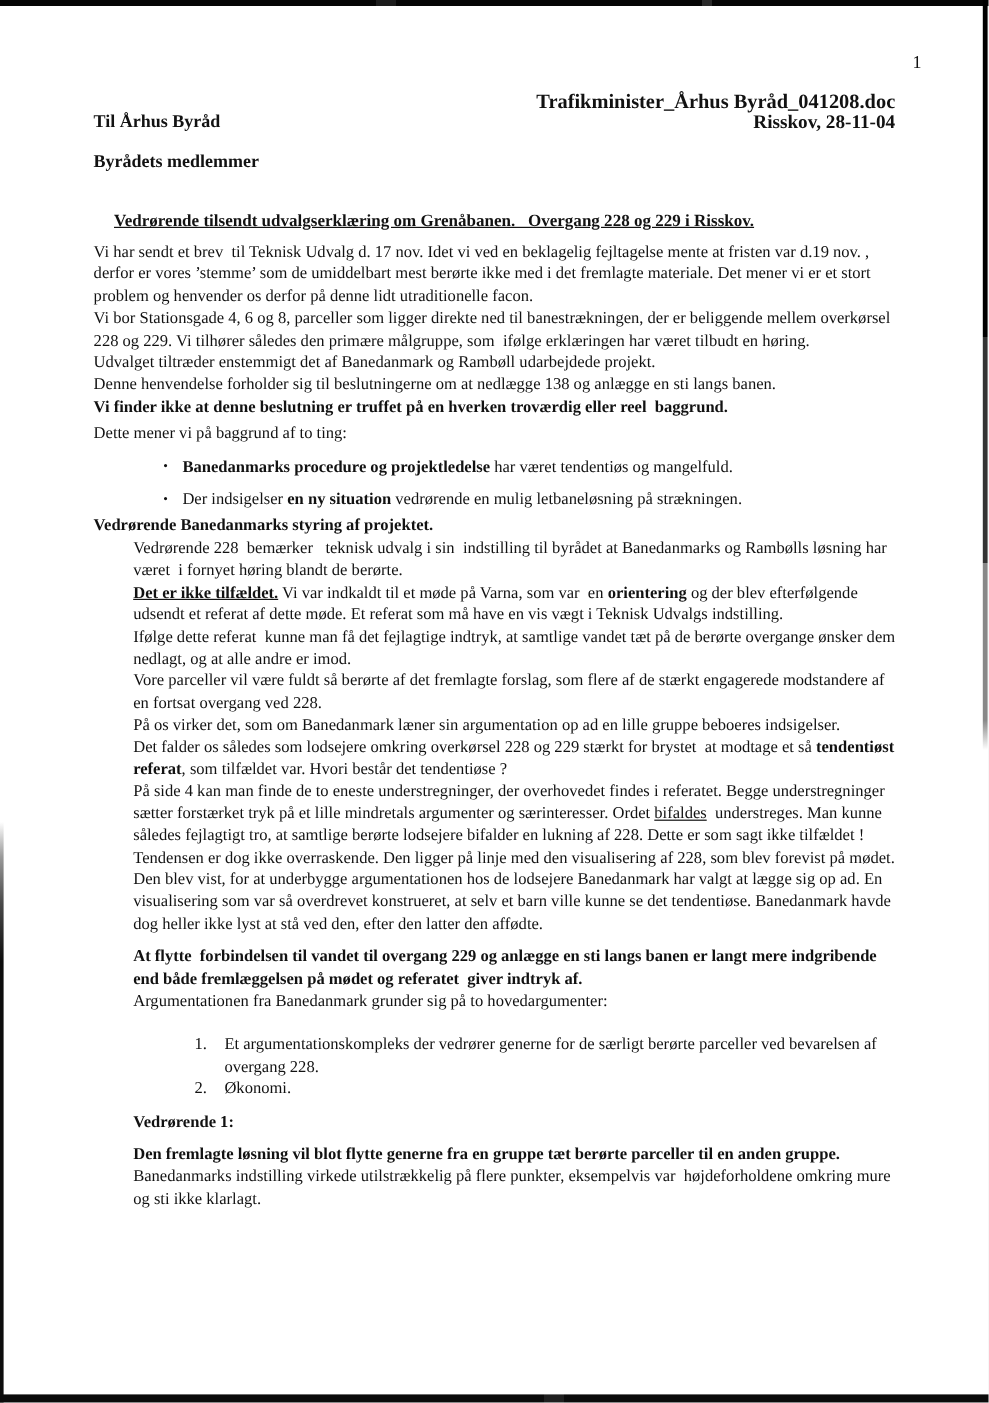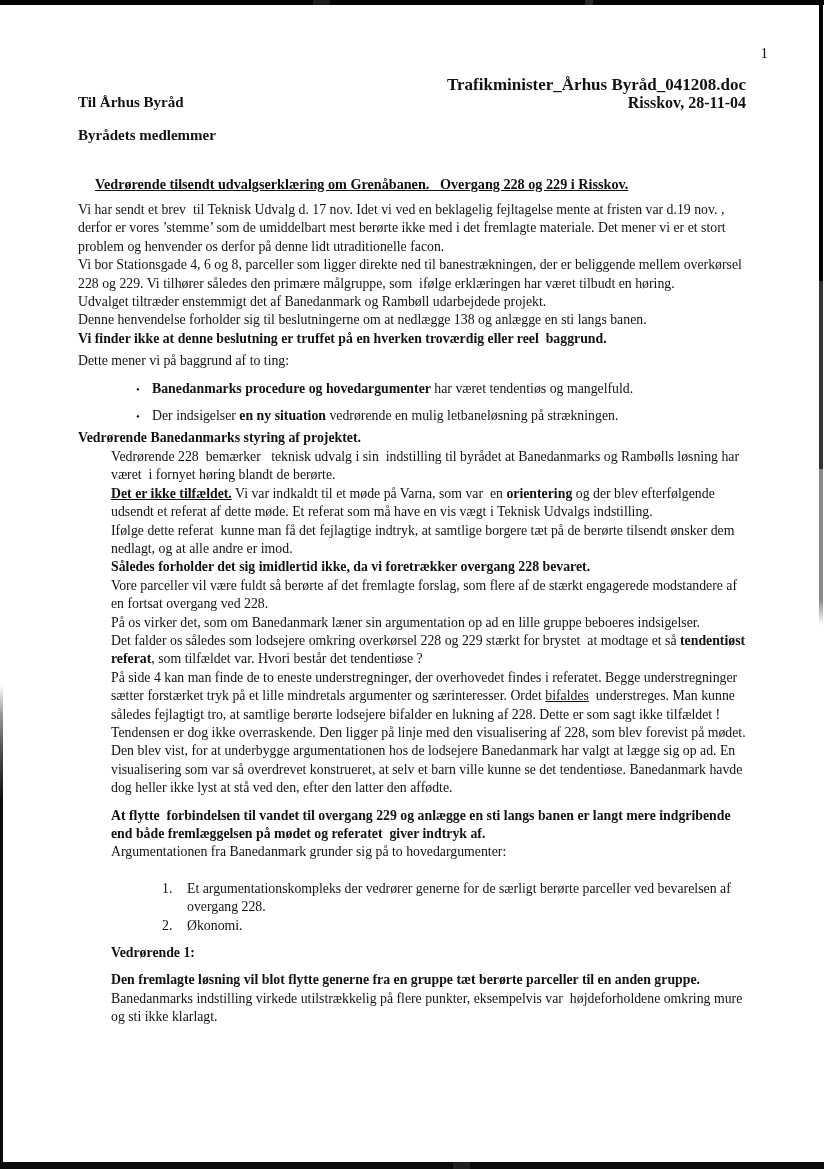--- a/index.html
+++ b/index.html
@@ -66,29 +66,28 @@
 
   <div class="doc-body">
       <p class="p"><span class="runs"><span>Vi har sendt et brev  til Teknisk Udvalg d. 17 nov. Idet vi ved en beklagelig fejltagelse mente at fristen var d.19 nov. , derfor er vores ’stemme’ som de umiddelbart mest berørte ikke med i det fremlagte materiale. Det mener vi er et stort problem og henvender os derfor på denne lidt utraditionelle facon.</span></span></p>
       <p class="p"><span class="runs"><span>Vi bor Stationsgade 4, 6 og 8, parceller som ligger direkte ned til banestrækningen, der er beliggende mellem overkørsel 228 og 229. Vi tilhører således den primære målgruppe, som  ifølge erklæringen har været tilbudt en høring.</span></span></p>
       <p class="p"><span class="runs"><span>Udvalget tiltræder enstemmigt det af Banedanmark og Rambøll udarbejdede projekt.</span></span></p>
       <p class="p"><span class="runs"><span>Denne henvendelse forholder sig til beslutningerne om at nedlægge 138 og anlægge en sti langs banen.</span></span></p>
       <p class="p"><span class="runs"><span class="b">Vi finder ikke at denne beslutning er truffet på en hverken troværdig eller reel  baggrund.</span></span></p>
       <div class="sp-s"></div>
       <p class="p"><span class="runs"><span>Dette mener vi på baggrund af to ting:</span></span></p>
       <div class="sp-m"></div>
-      <p class="bullet"><span class="marker">•</span><span class="runs"><span class="b">Banedanmarks procedure og hovedargumenter</span><span> har været tendentiøs og mangelfuld.</span></span></p>
+      <p class="bullet"><span class="marker">•</span><span class="runs"><span class="b">Banedanmarks procedure og projektledelse</span><span> har været tendentiøs og mangelfuld.</span></span></p>
       <div class="sp-m"></div>
       <p class="bullet"><span class="marker">•</span><span class="runs"><span>Der indsigelser </span><span class="b">en ny situation</span><span> vedrørende en mulig letbaneløsning på strækningen.</span></span></p>
       <div class="sp-s"></div>
       <p class="p"><span class="runs"><span class="b">Vedrørende Banedanmarks styring af projektet.</span></span></p>
       <p class="p ind1"><span class="runs"><span>Vedrørende 228  bemærker   teknisk udvalg i sin  indstilling til byrådet at Banedanmarks og Rambølls løsning har været  i fornyet høring blandt de berørte.</span></span></p>
       <p class="p ind1"><span class="runs"><span class="b u">Det er ikke tilfældet.</span><span> Vi var indkaldt til et møde på Varna, som var  en </span><span class="b">orientering</span><span> og der blev efterfølgende udsendt et referat af dette møde. Et referat som må have en vis vægt i Teknisk Udvalgs indstilling.</span></span></p>
-      <p class="p ind1"><span class="runs"><span>Ifølge dette referat  kunne man få det fejlagtige indtryk, at samtlige borgere tæt på de berørte tilsendt ønsker dem nedlagt, og at alle andre er imod.</span></span></p>
-      <p class="p ind1"><span class="runs"><span class="b">Således forholder det sig imidlertid ikke, da vi foretrækker overgang 228 bevaret.</span></span></p>
+      <p class="p ind1"><span class="runs"><span>Ifølge dette referat  kunne man få det fejlagtige indtryk, at samtlige vandet tæt på de berørte overgange ønsker dem nedlagt, og at alle andre er imod.</span></span></p>
       <p class="p ind1"><span class="runs"><span>Vore parceller vil være fuldt så berørte af det fremlagte forslag, som flere af de stærkt engagerede modstandere af en fortsat overgang ved 228.</span></span></p>
       <p class="p ind1"><span class="runs"><span>På os virker det, som om Banedanmark læner sin argumentation op ad en lille gruppe beboeres indsigelser.</span></span></p>
       <p class="p ind1"><span class="runs"><span>Det falder os således som lodsejere omkring overkørsel 228 og 229 stærkt for brystet  at modtage et så </span><span class="b">tendentiøst referat</span><span>, som tilfældet var. Hvori består det tendentiøse ?</span></span></p>
       <p class="p ind1"><span class="runs"><span>På side 4 kan man finde de to eneste understregninger, der overhovedet findes i referatet. Begge understregninger sætter forstærket tryk på et lille mindretals argumenter og særinteresser. Ordet </span><span class="u">bifaldes</span><span>  understreges. Man kunne således fejlagtigt tro, at samtlige berørte lodsejere bifalder en lukning af 228. Dette er som sagt ikke tilfældet !</span></span></p>
       <p class="p ind1"><span class="runs"><span>Tendensen er dog ikke overraskende. Den ligger på linje med den visualisering af 228, som blev forevist på mødet. Den blev vist, for at underbygge argumentationen hos de lodsejere Banedanmark har valgt at lægge sig op ad. En visualisering som var så overdrevet konstrueret, at selv et barn ville kunne se det tendentiøse. Banedanmark havde dog heller ikke lyst at stå ved den, efter den latter den affødte.</span></span></p>
       <div class="sp-m"></div>
       <p class="p ind1"><span class="runs"><span class="b">At flytte  forbindelsen til vandet til overgang 229 og anlægge en sti langs banen er langt mere indgribende end både fremlæggelsen på mødet og referatet  giver indtryk af.</span></span></p>
       <p class="p ind1"><span class="runs"><span>Argumentationen fra Banedanmark grunder sig på to hovedargumenter:</span></span></p>
       <div class="sp-l"></div>
       <p class="num"><span class="marker">1.</span><span class="runs"><span>Et argumentationskompleks der vedrører generne for de særligt berørte parceller ved bevarelsen af overgang 228.</span></span></p>

